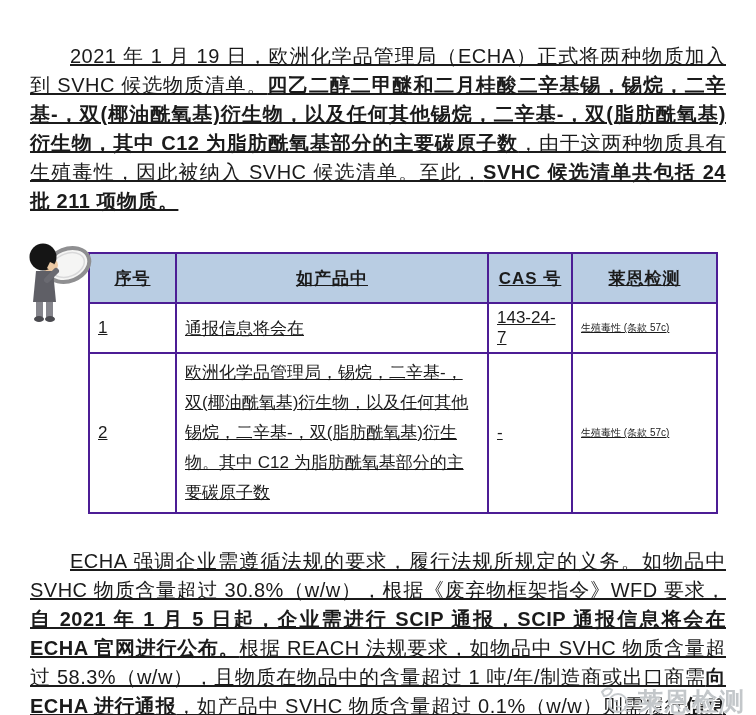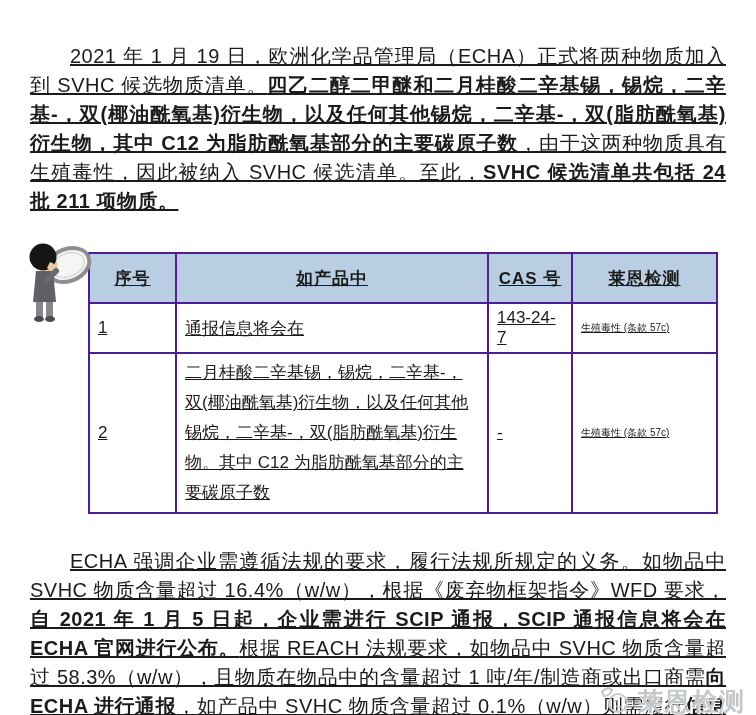--- a/index.html
+++ b/index.html
@@ -100,21 +100,21 @@
       </thead>
       <tbody>
         <tr class="r1">
           <td>1</td>
           <td>通报信息将会在</td>
           <td>143-24-7</td>
           <td class="reason">生殖毒性 (条款 57c)</td>
         </tr>
         <tr class="r2">
           <td>2</td>
-          <td class="name2">二月桂酸二辛基锡，锡烷，二辛基-，双(椰油酰氧基)衍生物，以及任何其他锡烷，二辛基-，双(脂肪酰氧基)衍生物。其中 C12 为脂肪酰氧基部分的主要碳原子数</td>
+          <td class="name2">欧洲化学品管理局，锡烷，二辛基-，双(椰油酰氧基)衍生物，以及任何其他锡烷，二辛基-，双(脂肪酰氧基)衍生物。其中 C12 为脂肪酰氧基部分的主要碳原子数</td>
           <td>-</td>
           <td class="reason">生殖毒性 (条款 57c)</td>
         </tr>
       </tbody>
     </table>
   </div>
 
   <svg class="mascot" viewBox="0 0 74 108" xmlns="http://www.w3.org/2000/svg">
 
     <g transform="rotate(-22 48 27)">
@@ -131,21 +131,21 @@
     <path d="M16 33 L33 33 L36 64 L13 64 Z" fill="#5f5f66"></path>
 
     <line x1="27" y1="42" x2="36" y2="33" stroke="#6a6a71" stroke-width="6" stroke-linecap="round"></line>
 
     <rect x="16" y="64" width="7" height="15" fill="#85858c"></rect>
     <rect x="26" y="64" width="7" height="15" fill="#85858c"></rect>
     <ellipse cx="19" cy="81" rx="5" ry="3" fill="#4a4a4f"></ellipse>
     <ellipse cx="30" cy="81" rx="5" ry="3" fill="#4a4a4f"></ellipse>
   </svg>
 
-  <p class="para body-para"><span>ECHA 强调企业需遵循法规的要求，履行法规所规定的义务。如物品中 SVHC 物质含量超过 16.4%（w/w），根据《废弃物框架指令》WFD 要求，</span><span class="b">自 2021 年 1 月 5 日起，企业需进行 SCIP 通报，SCIP 通报信息将会在 ECHA 官网进行公布。</span><span>根据 REACH 法规要求，如物品中 SVHC 物质含量超过 58.3%（w/w），且物质在物品中的含量超过 1 吨/年/制造商或出口商需</span><span class="b">向 ECHA 进行通报</span><span>，如产品中 SVHC 物质含量超过 0.1%（w/w）则需履行</span><span class="b">信息传递义务。</span></p>
+  <p class="para body-para"><span>ECHA 强调企业需遵循法规的要求，履行法规所规定的义务。如物品中 SVHC 物质含量超过 30.8%（w/w），根据《废弃物框架指令》WFD 要求，</span><span class="b">自 2021 年 1 月 5 日起，企业需进行 SCIP 通报，SCIP 通报信息将会在 ECHA 官网进行公布。</span><span>根据 REACH 法规要求，如物品中 SVHC 物质含量超过 58.3%（w/w），且物质在物品中的含量超过 1 吨/年/制造商或出口商需</span><span class="b">向 ECHA 进行通报</span><span>，如产品中 SVHC 物质含量超过 0.1%（w/w）则需履行</span><span class="b">信息传递义务。</span></p>
 
   <div class="watermark">
     <svg width="38" height="34" viewBox="0 0 38 34" xmlns="http://www.w3.org/2000/svg">
       <path d="M6 8 q5 -6 10 -2 q-2 6 -8 6 Z" fill="none" stroke="#c6cacd" stroke-width="2"></path>
       <circle cx="22" cy="19" r="9" fill="none" stroke="#c6cacd" stroke-width="2"></circle>
       <circle cx="19.5" cy="17" r="1.2" fill="#c6cacd"></circle>
       <path d="M20 22 q3 2 6 0" fill="none" stroke="#c6cacd" stroke-width="1.5"></path>
       <path d="M29 26 q3 2 5 1" fill="none" stroke="#c6cacd" stroke-width="1.5"></path>
     </svg>
     <span>莱恩检测</span>

